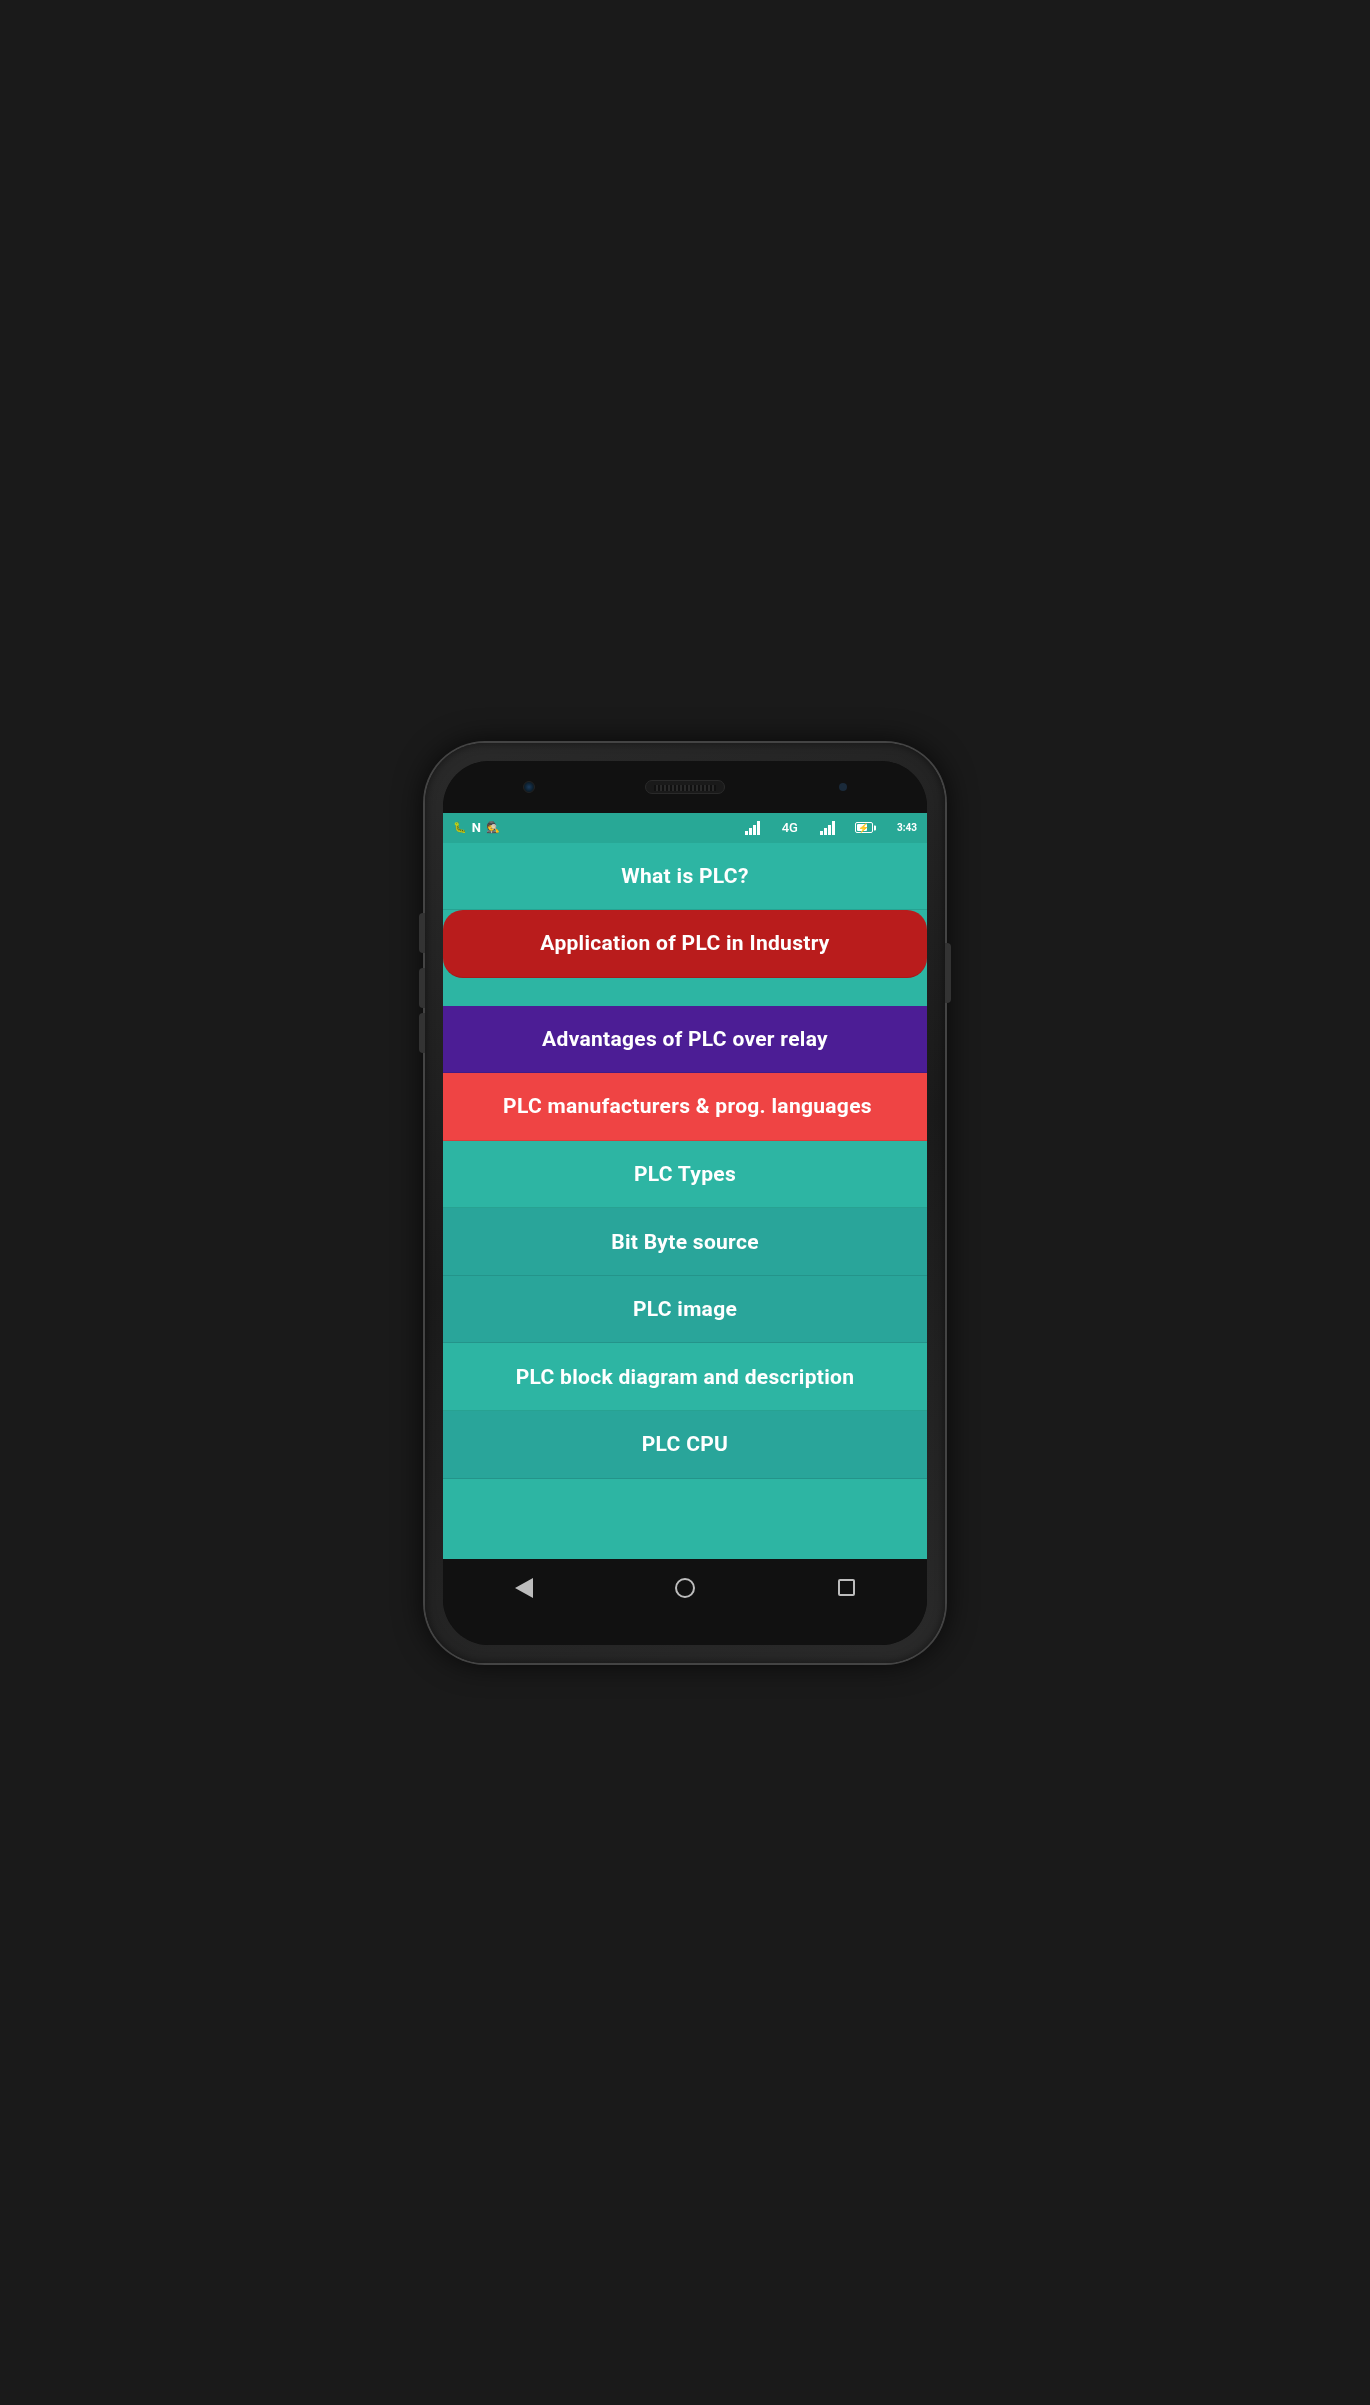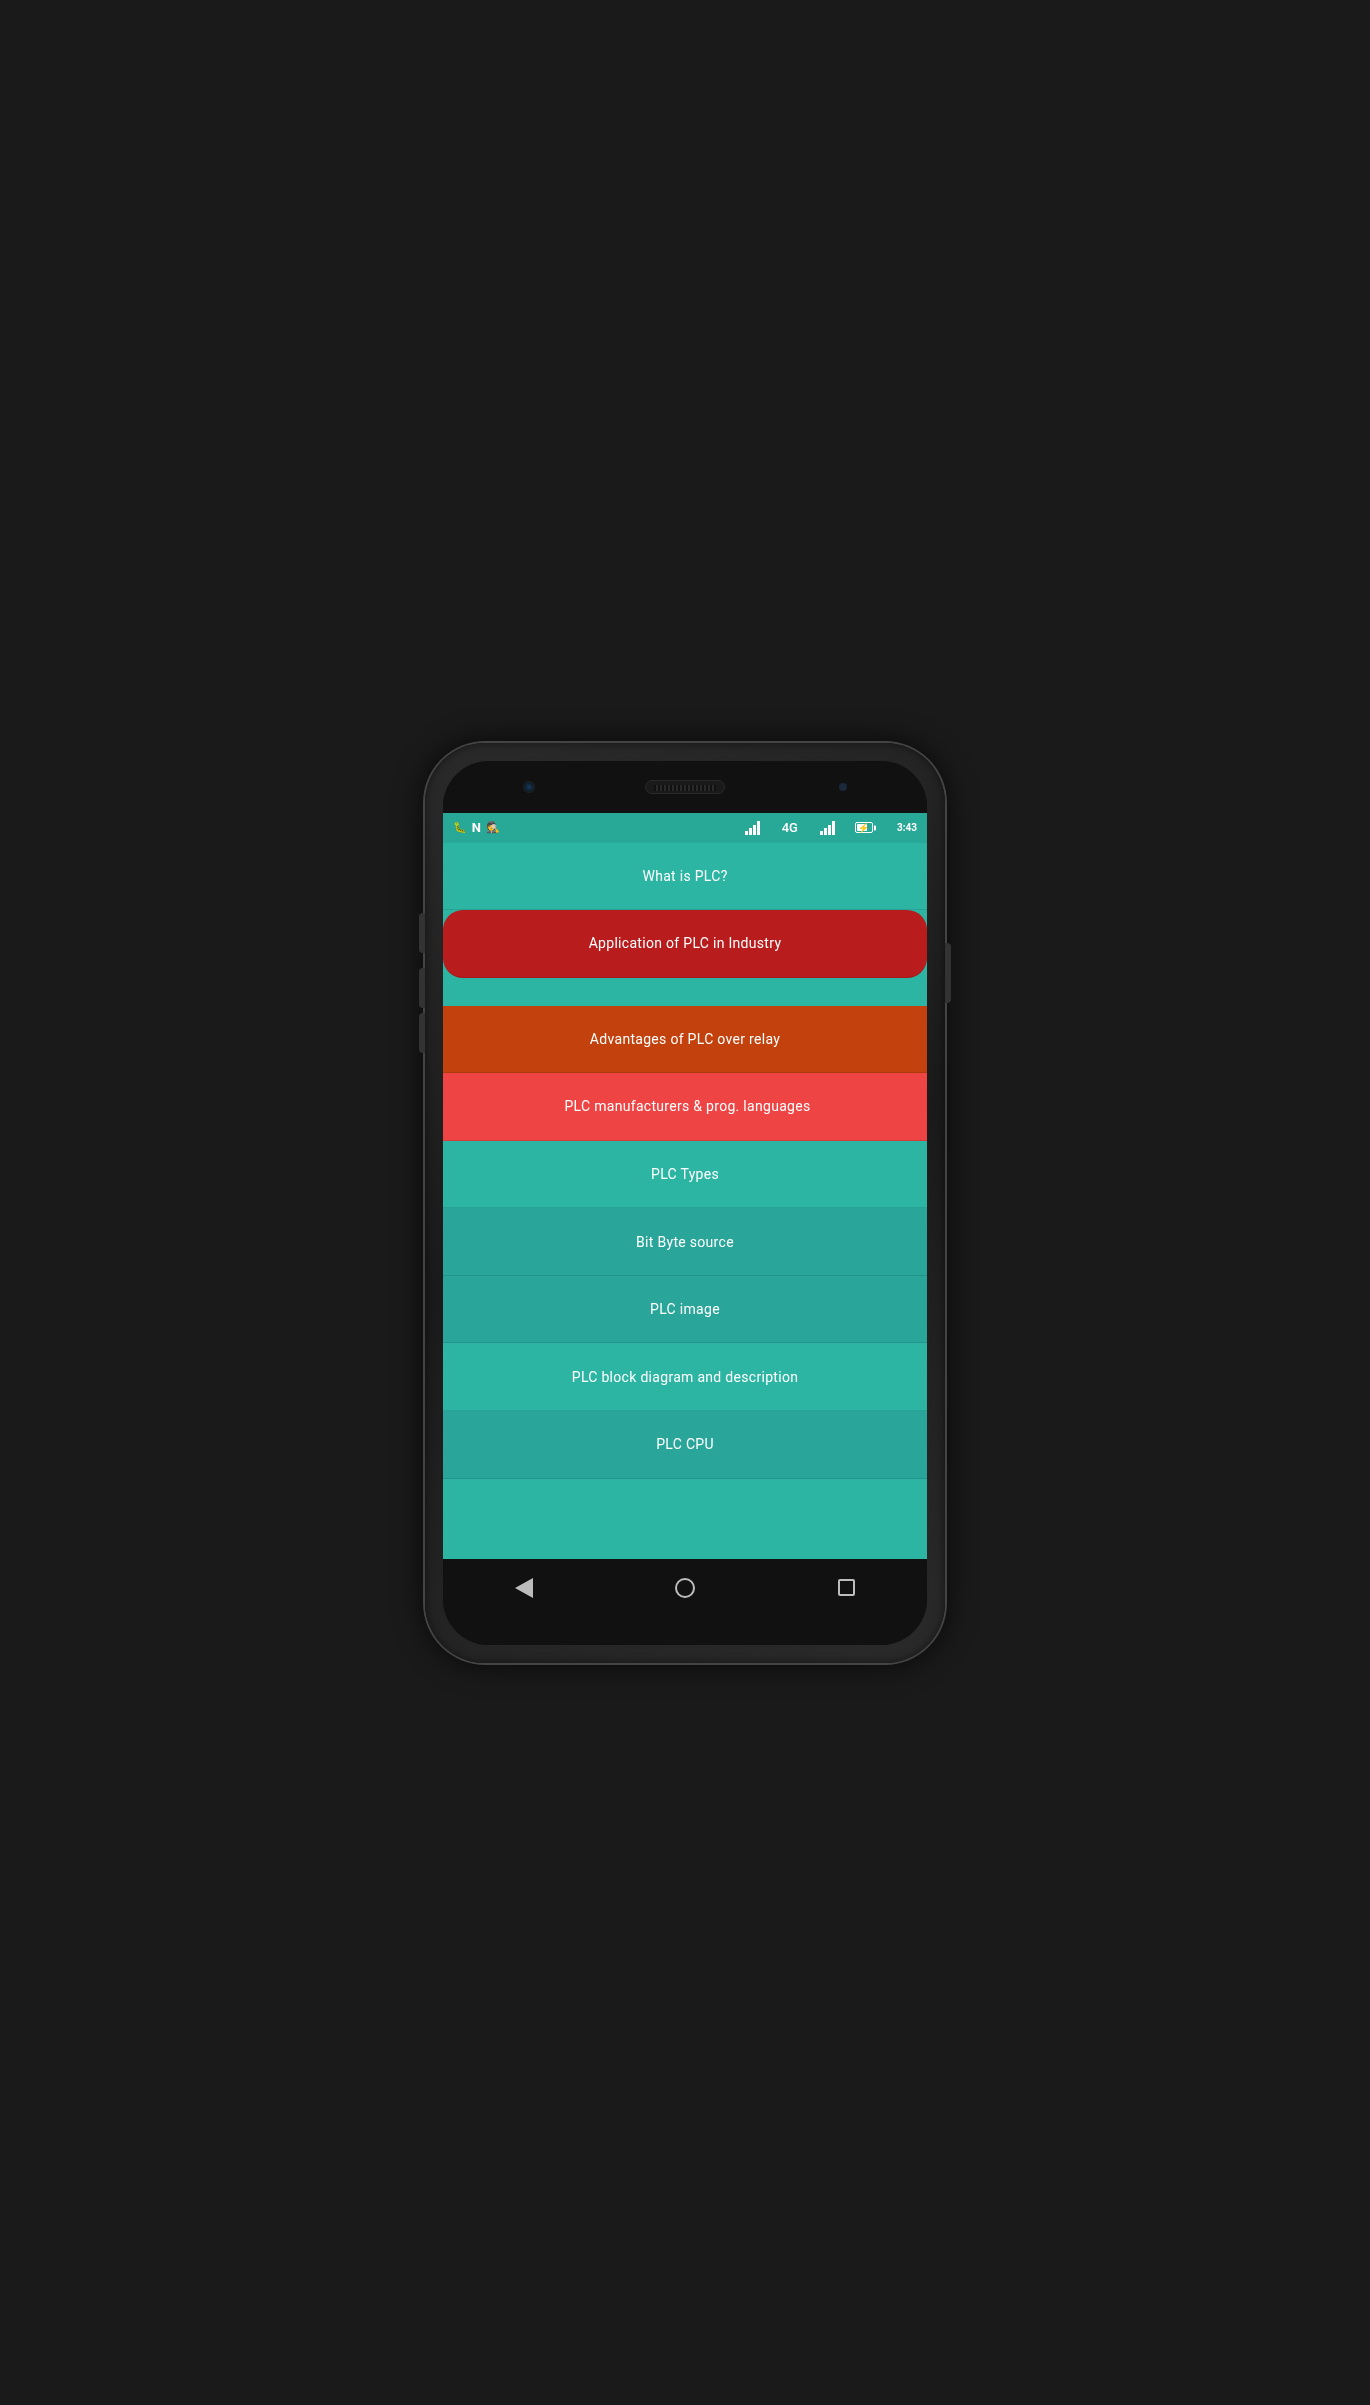--- a/index.html
+++ b/index.html
@@ -236,22 +236,22 @@
       justify-content: center;
       text-align: center;
       padding: 0 15px;
       cursor: pointer;
       transition: background 0.1s;
       border-bottom: 1px solid rgba(0,0,0,0.1);
     }
 
     .menu-item-text {
       color: white;
-      font-size: 14px;
-      font-weight: 400;
+      font-size: 21px;
+      font-weight: 700;
       letter-spacing: 0.3px;
     }
 
     
     .menu-item:nth-child(odd) {
       background: #2db5a3;
     }
 
     .menu-item:nth-child(even) {
       background: #29a898;
@@ -367,21 +367,21 @@
       </div>
 
       <div class="menu-list" id="menu-list">
 
       <div class="menu-item" style="background: rgb(45, 181, 163); flex: 1 1 0%;">
             <span class="menu-item-text">What is PLC?</span>
           </div>
           <div class="menu-item" style="background: #b91c1c; flex: 1 1 0%; border-radius: 20px;">
             <span class="menu-item-text">Application of PLC in Industry</span>
           </div>
-          <div class="menu-item" style="background: #c2410c; flex: 1 1 0%; margin-top: 28px;">
+          <div class="menu-item" style="background: #4c1d95; flex: 1 1 0%; margin-top: 28px;">
             <span class="menu-item-text">Advantages of PLC over relay</span>
           </div>
           <div class="menu-item" style="background: #ef4444; flex: 1 1 0%; padding-left: 20px;">
             <span class="menu-item-text">PLC manufacturers &amp; prog. languages</span>
           </div>
           <div class="menu-item" style="background: rgb(45, 181, 163); flex: 1 1 0%;">
             <span class="menu-item-text">PLC Types</span>
           </div>
           <div class="menu-item" style="background: rgb(41, 165, 154); flex: 1 1 0%;">
             <span class="menu-item-text">Bit Byte source</span>

